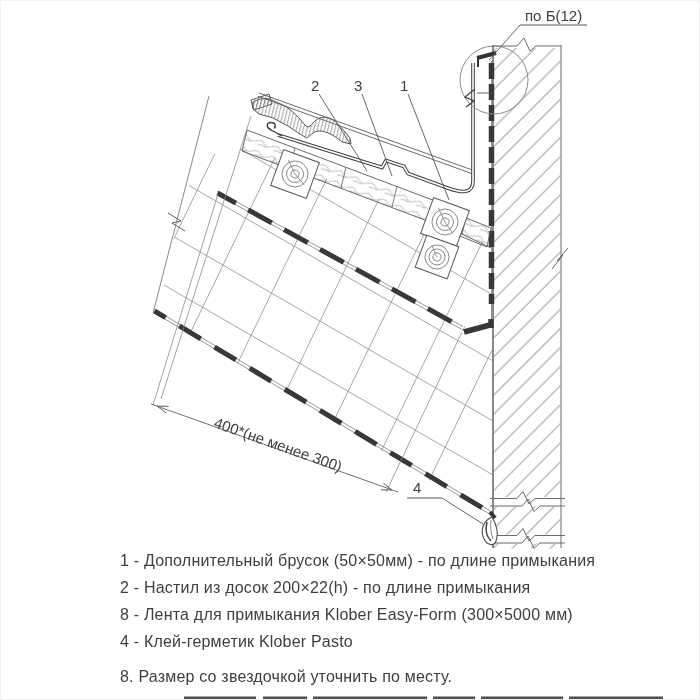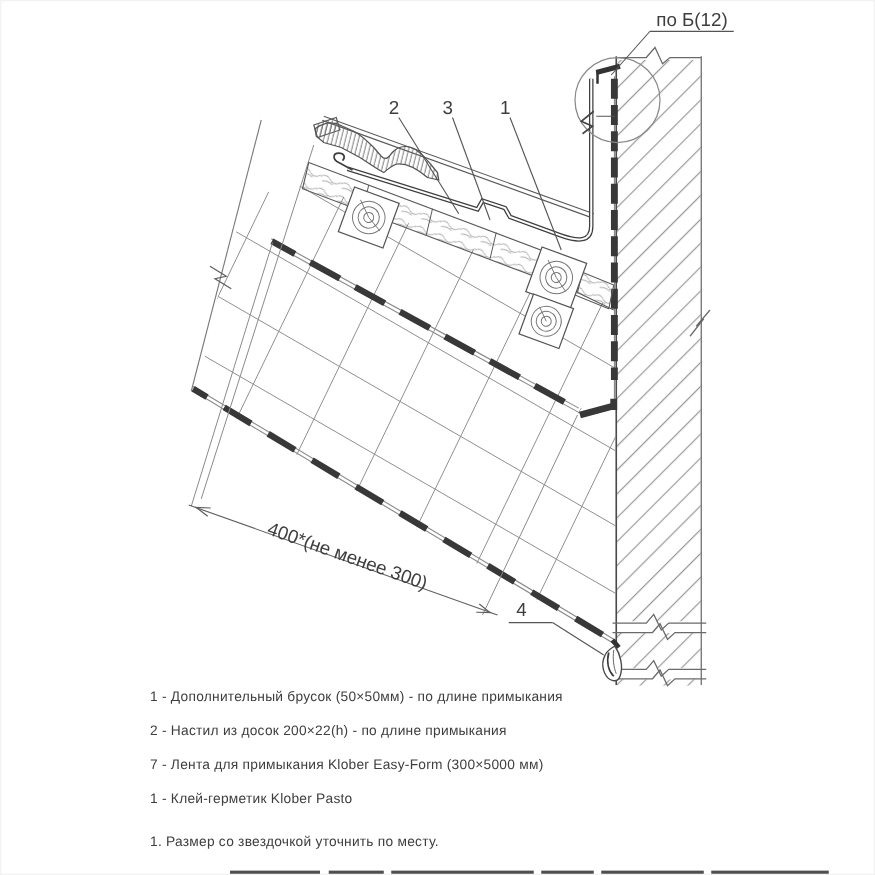--- a/index.html
+++ b/index.html
@@ -3,21 +3,21 @@
 <meta charset="utf-8">
 <style>
   html,body{margin:0;padding:0;background:#fff;}
   .canvas{
     position:relative;width:700px;height:700px;background:#ffffff;
     font-family:"Liberation Sans","DejaVu Sans",sans-serif;overflow:hidden;
     border:1px solid #f2f2f2;box-sizing:border-box;
   }
   .canvas svg{position:absolute;left:0;top:0;}
   .legend-item{
-    position:absolute;left:119px;font-size:11px;color:#3e3e3e;
+    position:absolute;left:119px;font-size:16px;color:#3e3e3e;
     letter-spacing:0.2px;white-space:nowrap;
   }
   .drawing-text{
     font-family:"Liberation Sans","DejaVu Sans",sans-serif;
     fill:#3e3e3e;font-size:15px;
   }
 </style>
 </head>
 <body>
 
@@ -190,18 +190,18 @@
     <rect x="312" y="695.5" width="114" height="4.5"></rect>
     <rect x="432" y="695.5" width="42" height="4.5"></rect>
     <rect x="480" y="695.5" width="82" height="4.5"></rect>
     <rect x="568" y="695.5" width="94" height="4.5"></rect>
   </g>
 </svg>
 
 <div>
   <div class="legend-item" style="top:551px">1 - Дополнительный брусок (50×50мм) - по длине примыкания</div>
   <div class="legend-item" style="top:578px">2 - Настил из досок 200×22(h)  - по длине примыкания</div>
-  <div class="legend-item" style="top:605px">7 - Лента для примыкания Klober Easy-Form (300×5000 мм)</div>
-  <div class="legend-item" style="top:632px">1 -  Клей-герметик Klober  Pasto</div>
-  <div class="legend-item" style="top:667px">1. Размер со звездочкой  уточнить по месту.</div>
+  <div class="legend-item" style="top:605px">8 - Лента для примыкания Klober Easy-Form (300×5000 мм)</div>
+  <div class="legend-item" style="top:632px">4 -  Клей-герметик Klober  Pasto</div>
+  <div class="legend-item" style="top:667px">8. Размер со звездочкой  уточнить по месту.</div>
 </div>
 
 </div>
 
 </body></html>

